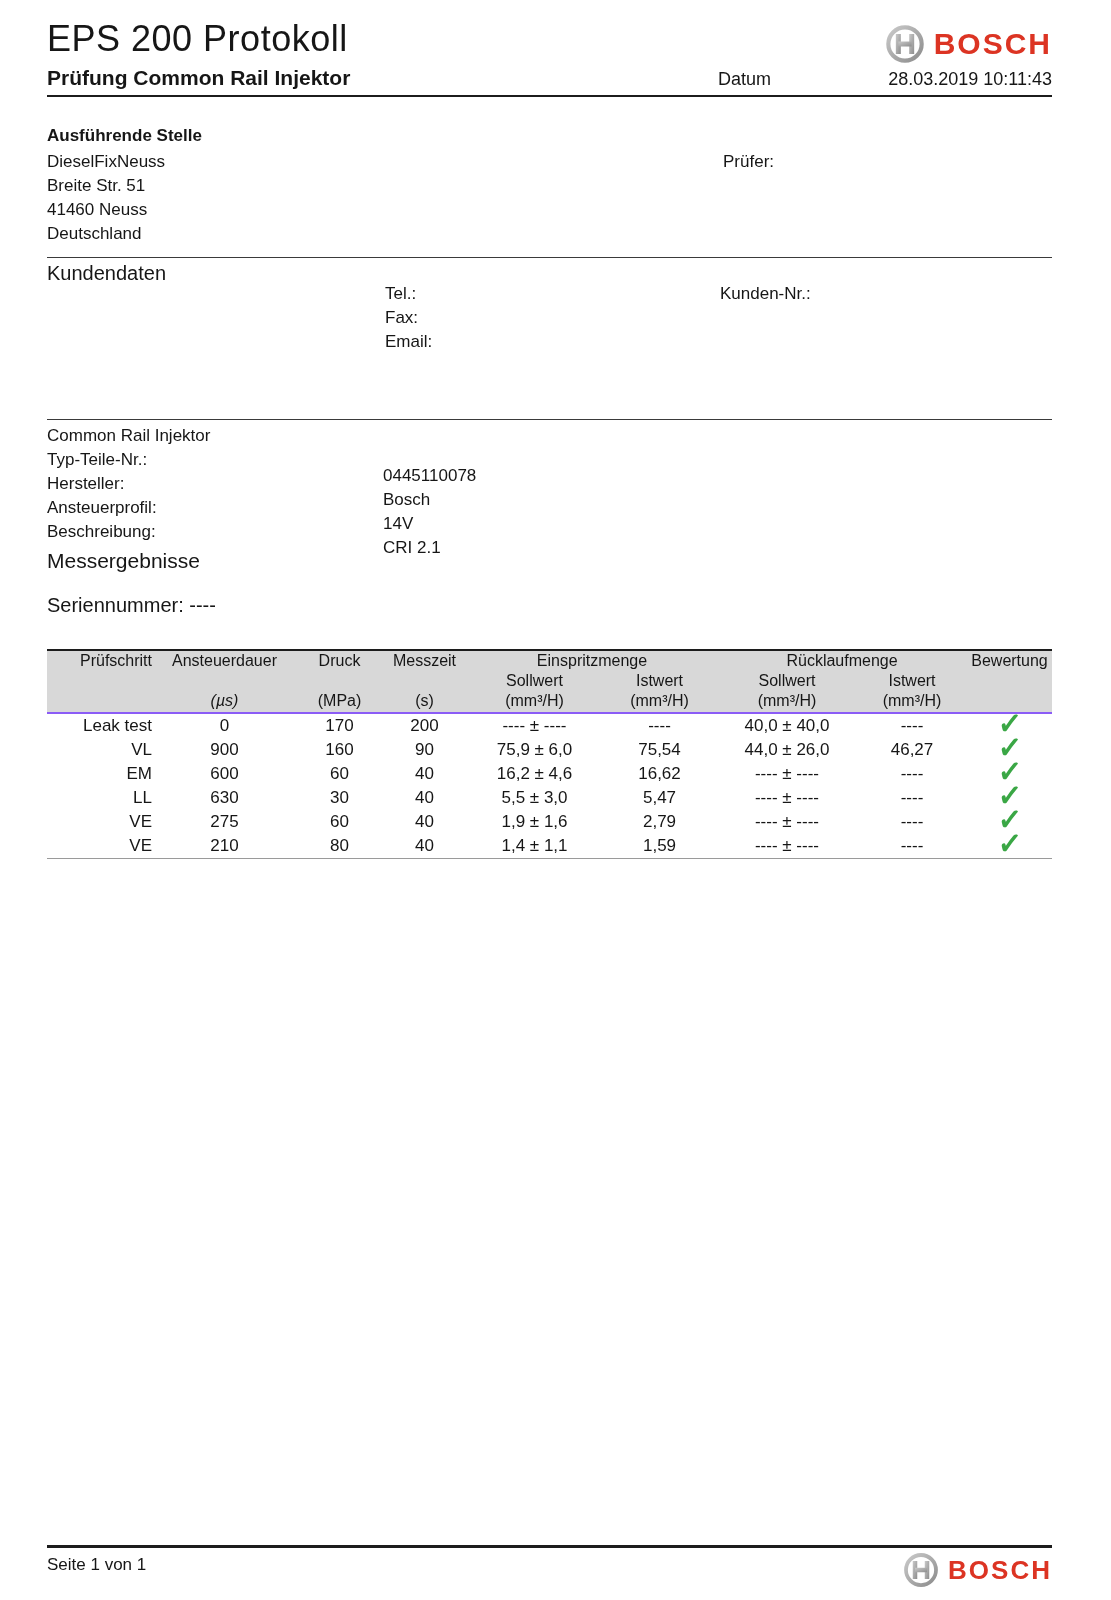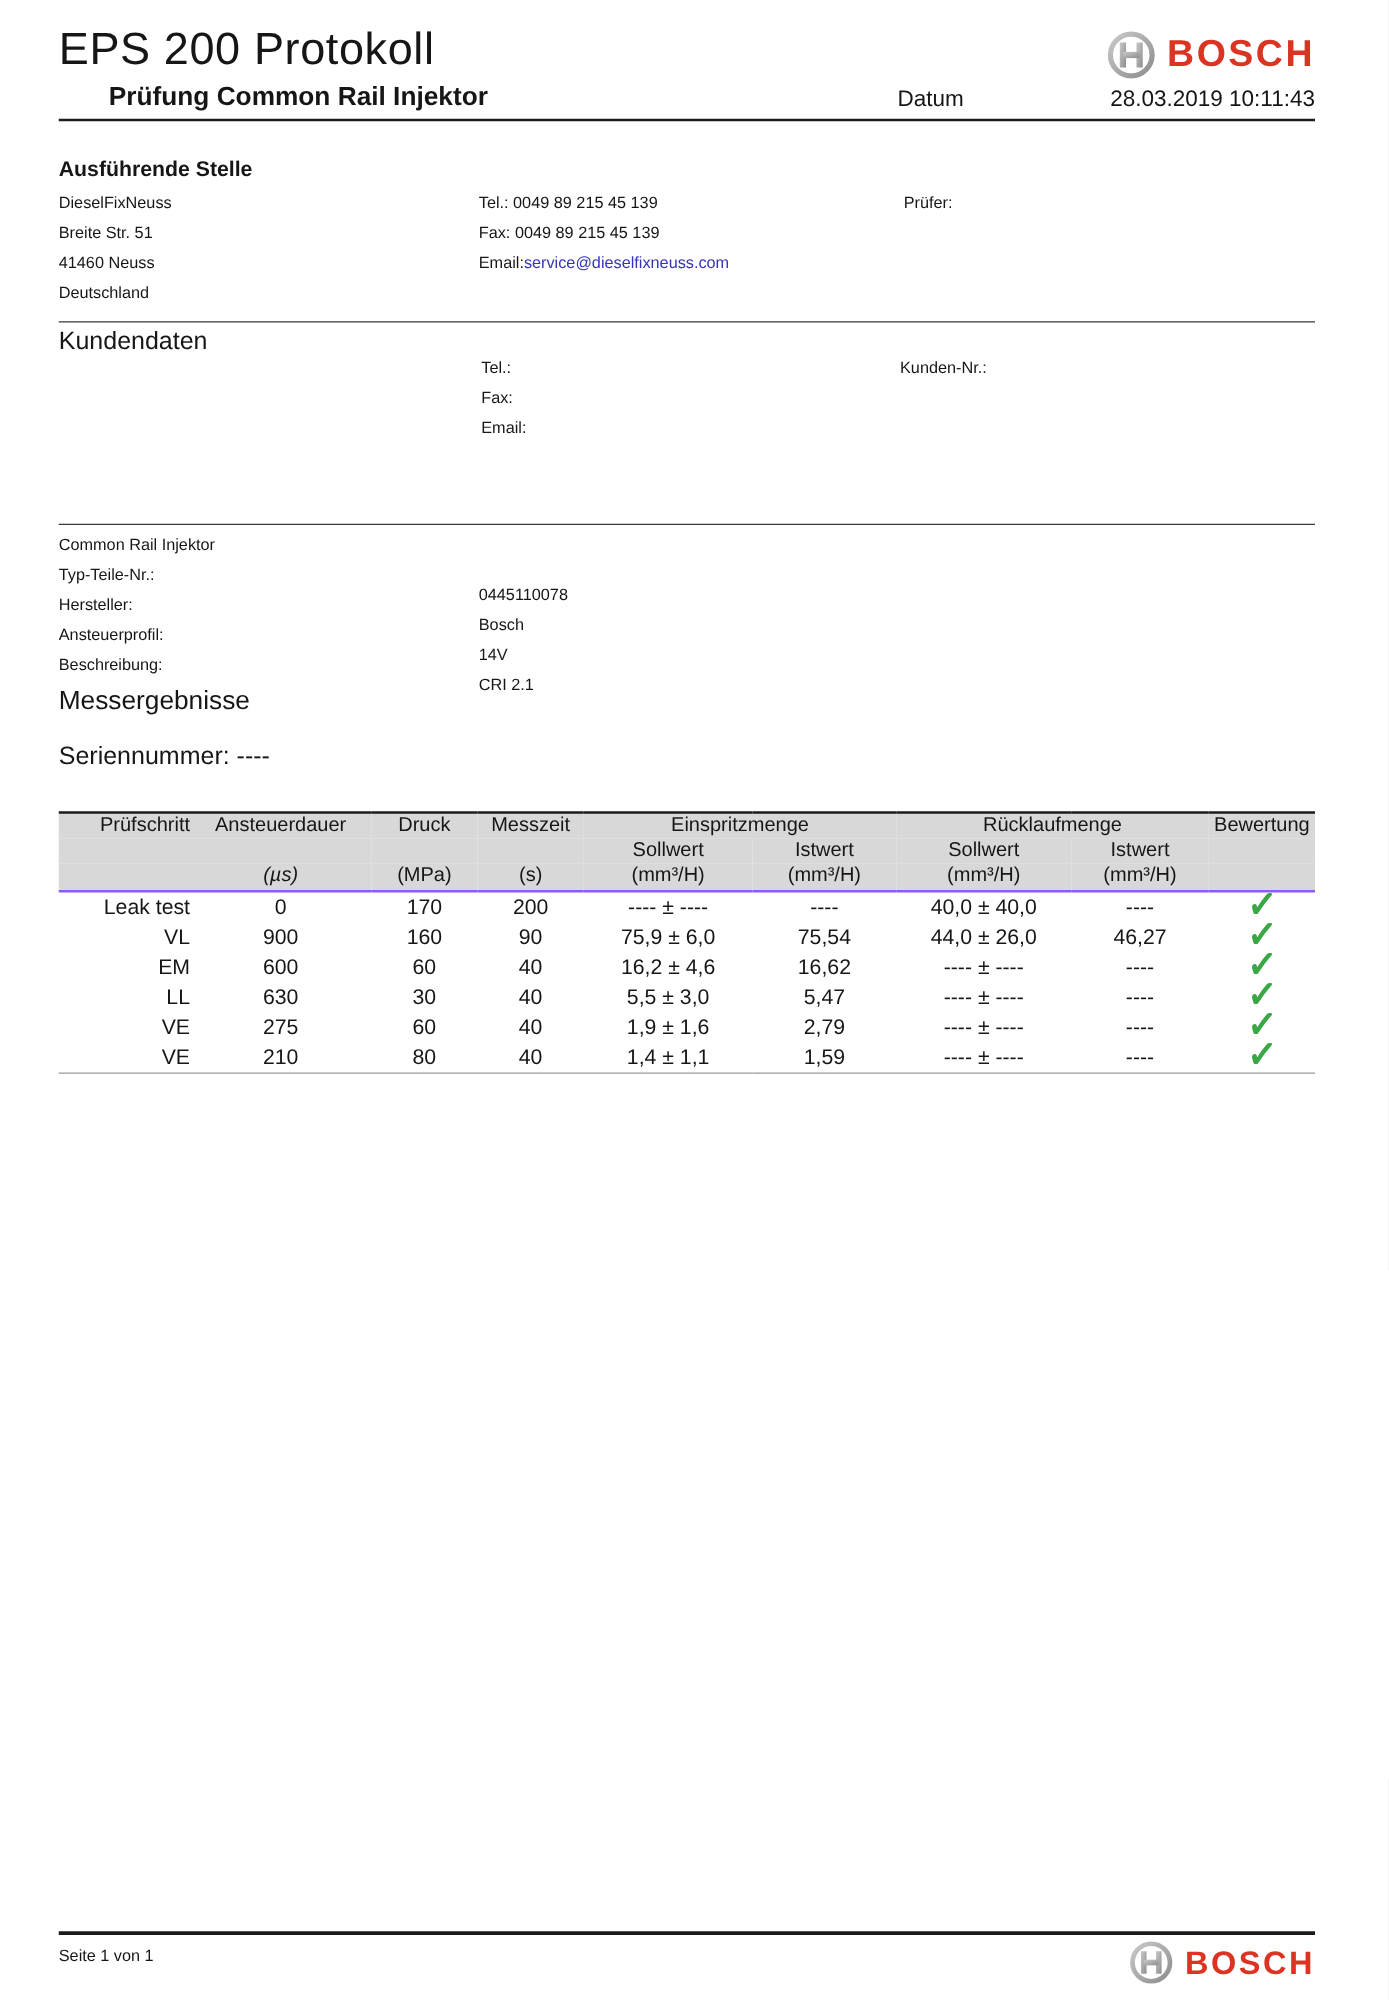--- a/index.html
+++ b/index.html
@@ -7,21 +7,21 @@
   .page {
     position:relative; width:1111px; height:1600px; background:#ffffff;
     font-family:"Liberation Sans", sans-serif; color:#161616; margin:0 auto;
     overflow:hidden;
     text-decoration:underline;
   }
   .abs { position:absolute; }
   .title { font-size:36px; font-weight:500; letter-spacing:0.5px; }
   .subtitle { font-size:21px; font-weight:bold; }
   .lbl { font-size:18px; }
-  .body-text { font-size:13px; line-height:24px; }
+  .body-text { font-size:17px; line-height:24px; }
   .section-title { font-size:17px; font-weight:bold; }
   .big-heading { font-size:21px; }
   .serial { font-size:20px; }
   .rule { background:#1c1c1c; height:2px; }
   .rule-thin { background:#3a3a3a; height:1px; }
   .email-link { color:#3333bb; text-decoration:none; cursor:pointer; }
 
   
   .brand { display:flex; align-items:center; gap:9px; }
   .brand-word { font-weight:bold; color:#dc3423; letter-spacing:2px; font-size:30px; }
@@ -65,48 +65,35 @@
         </defs>
         <circle cx="24" cy="24" r="20" fill="none" stroke="url(#g1)" stroke-width="5"></circle>
         <rect x="13" y="12" width="6" height="24" fill="url(#g1)"></rect>
         <rect x="29" y="12" width="6" height="24" fill="url(#g1)"></rect>
         <rect x="16" y="21" width="16" height="6" fill="url(#g1)"></rect>
       </svg>
     </span>
     <span class="brand-word">BOSCH</span>
   </div>
 
-  <div class="abs subtitle" style="left:47px; top:66px;margin-left:40px;">Prüfung Common Rail Injektor</div>
+  <div class="abs subtitle" style="left:47px; top:66px;">Prüfung Common Rail Injektor</div>
   <div class="abs lbl" style="left:718px; top:69px;">Datum</div>
   <div class="abs lbl" style="top:69px; right:59px;">28.03.2019 10:11:43</div>
 
   <div class="abs rule" style="left:47px; top:95px; width:1005px;"></div>
 
   <div class="abs section-title" style="left:47px; top:126px;">Ausführende Stelle</div>
 
   <div class="abs body-text" style="left:47px; top:150px;">
     <div>DieselFixNeuss</div>
     <div>Breite Str. 51</div>
     <div>41460 Neuss</div>
     <div>Deutschland</div>
   </div>
 
-  <div class="abs body-text" style="left:383px; top:150px;">
-    <div>
-      <span>Tel.:</span>
-      <span>0049 89 215 45 139</span>
-    </div>
-    <div>
-      <span>Fax:</span>
-      <span>0049 89 215 45 139</span>
-    </div>
-    <div>
-      <span>Email:</span><a class="email-link">service@dieselfixneuss.com</a>
-    </div>
-  </div>
 
   <div class="abs body-text" style="left:723px; top:150px;">Prüfer:</div>
 
   <div class="abs rule-thin" style="left:47px; top:257px; width:1005px;"></div>
 
   <div class="abs serial" style="left:47px; top:262px;">Kundendaten</div>
 
   <div class="abs body-text" style="left:385px; top:282px;">
     <div>Tel.:</div>
     <div>Fax:</div>

